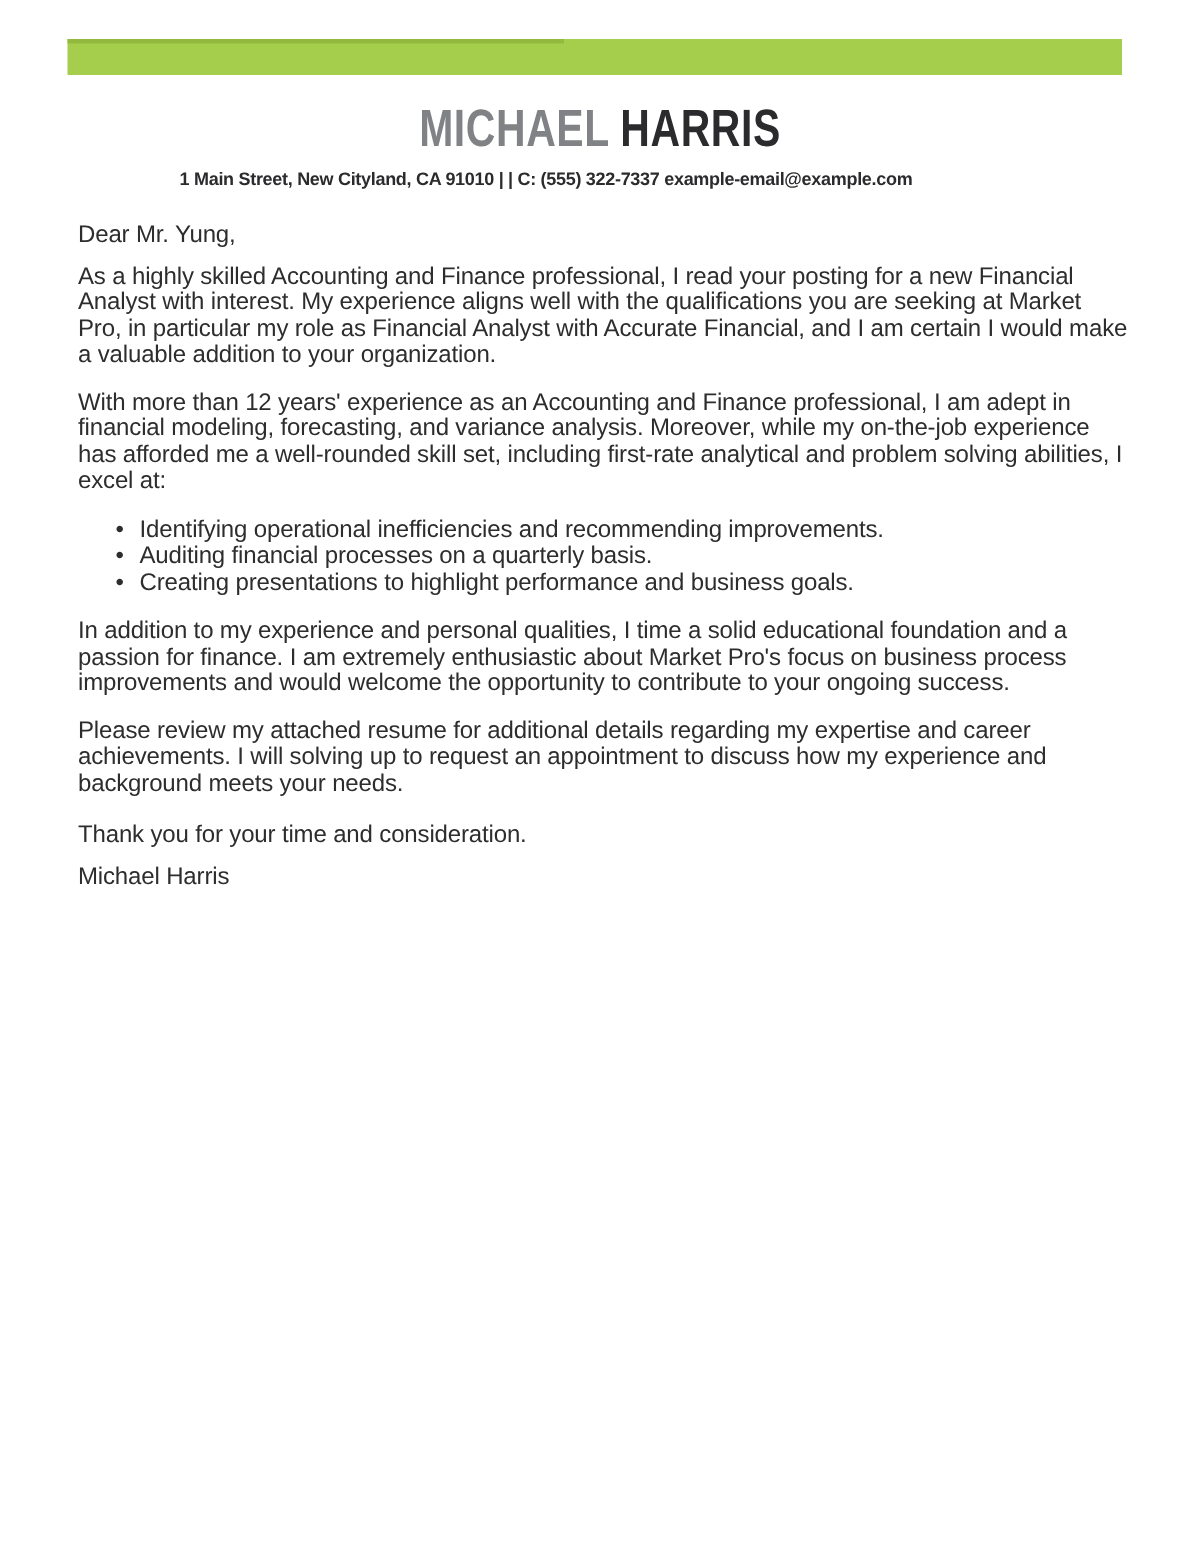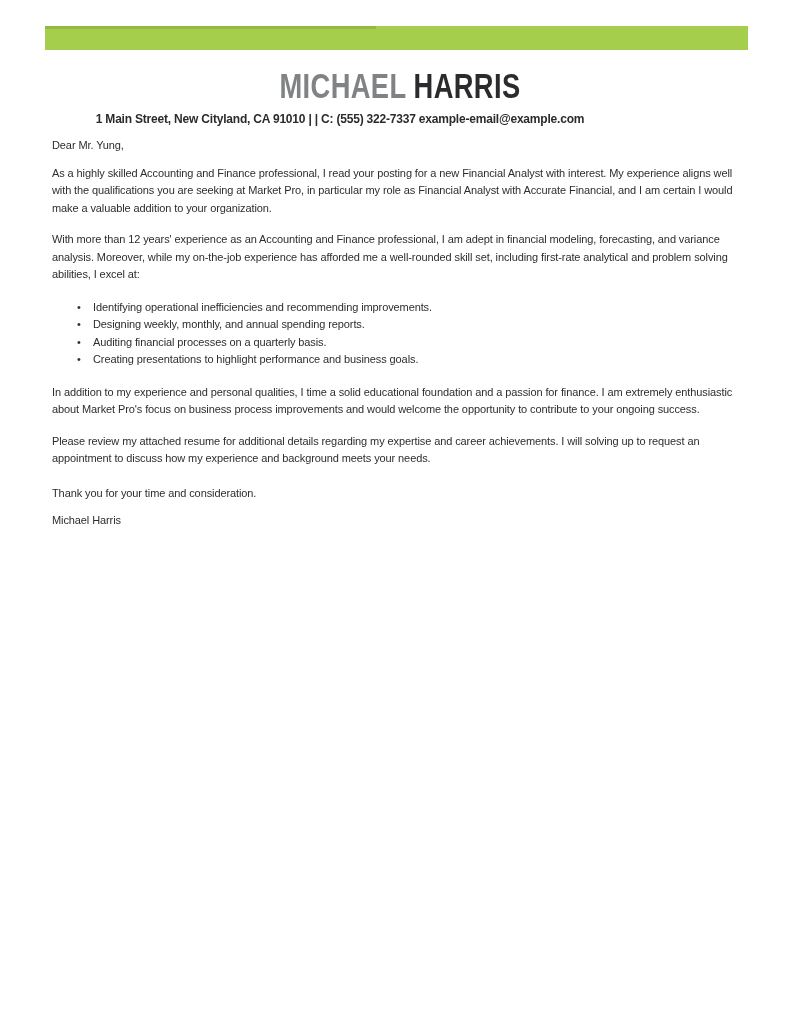--- a/index.html
+++ b/index.html
@@ -29,24 +29,25 @@
     white-space: nowrap;
   }
   .name .first { color: var(--name-first-color, #808285); margin-right: 9px; }
   .name .last  { color: var(--name-last-color, #2b2b2d); }
   .contact {
     position: absolute; left: 0; top: 112px; width: 680px;
     text-align: center;
     font-size: 12px; font-weight: bold; line-height: 15px;
     letter-spacing: -0.2px;
     color: var(--name-last-color, #2b2b2d);
+    padding-left: 24px;
   }
   .letter {
-    position: absolute; left: 52px; top: 137px; width: 700px;
-    font-size: 11px; line-height: 17.5px;
+    position: absolute; left: 52px; top: 148px; width: 700px;
+    font-size: 16px; line-height: 17.5px;
     letter-spacing: -0.1px;
     color: var(--text-color, #2d2d2e);
   }
   .letter p { margin: 0 0 14px 0; }
   p.salutation { margin-bottom: 10px; }
   ul.points {
     list-style: none;
     margin: 15px 0 15px 0;
     padding: 0 0 0 41px;
   }
@@ -72,21 +73,20 @@
 
 <div class="letter">
   <p class="salutation">Dear Mr. Yung,</p>
 
   <p>As a highly skilled Accounting and Finance professional, I read your posting for a new Financial Analyst with interest. My experience aligns well with the qualifications you are seeking at Market Pro, in particular my role as Financial Analyst with Accurate Financial, and I am certain I would make a valuable addition to your organization.</p>
 
   <p>With more than 12 years' experience as an Accounting and Finance professional, I am adept in financial modeling, forecasting, and variance analysis. Moreover, while my on-the-job experience has afforded me a well-rounded skill set, including first-rate analytical and problem solving abilities, I excel at:</p>
 
   <ul class="points">
     <li>Identifying operational inefficiencies and recommending improvements.</li>
-    <li>Designing weekly, monthly, and annual spending reports.</li>
     <li>Auditing financial processes on a quarterly basis.</li>
     <li>Creating presentations to highlight performance and business goals.</li>
   </ul>
 
   <p>In addition to my experience and personal qualities, I time a solid educational foundation and a passion for finance. I am extremely enthusiastic about Market Pro's focus on business process improvements and would welcome the opportunity to contribute to your ongoing success.</p>
 
   <p class="followup">Please review my attached resume for additional details regarding my expertise and career achievements. I will solving up to request an appointment to discuss how my experience and background meets your needs.</p>
 
   <p class="thanks">Thank you for your time and consideration.</p>
 

